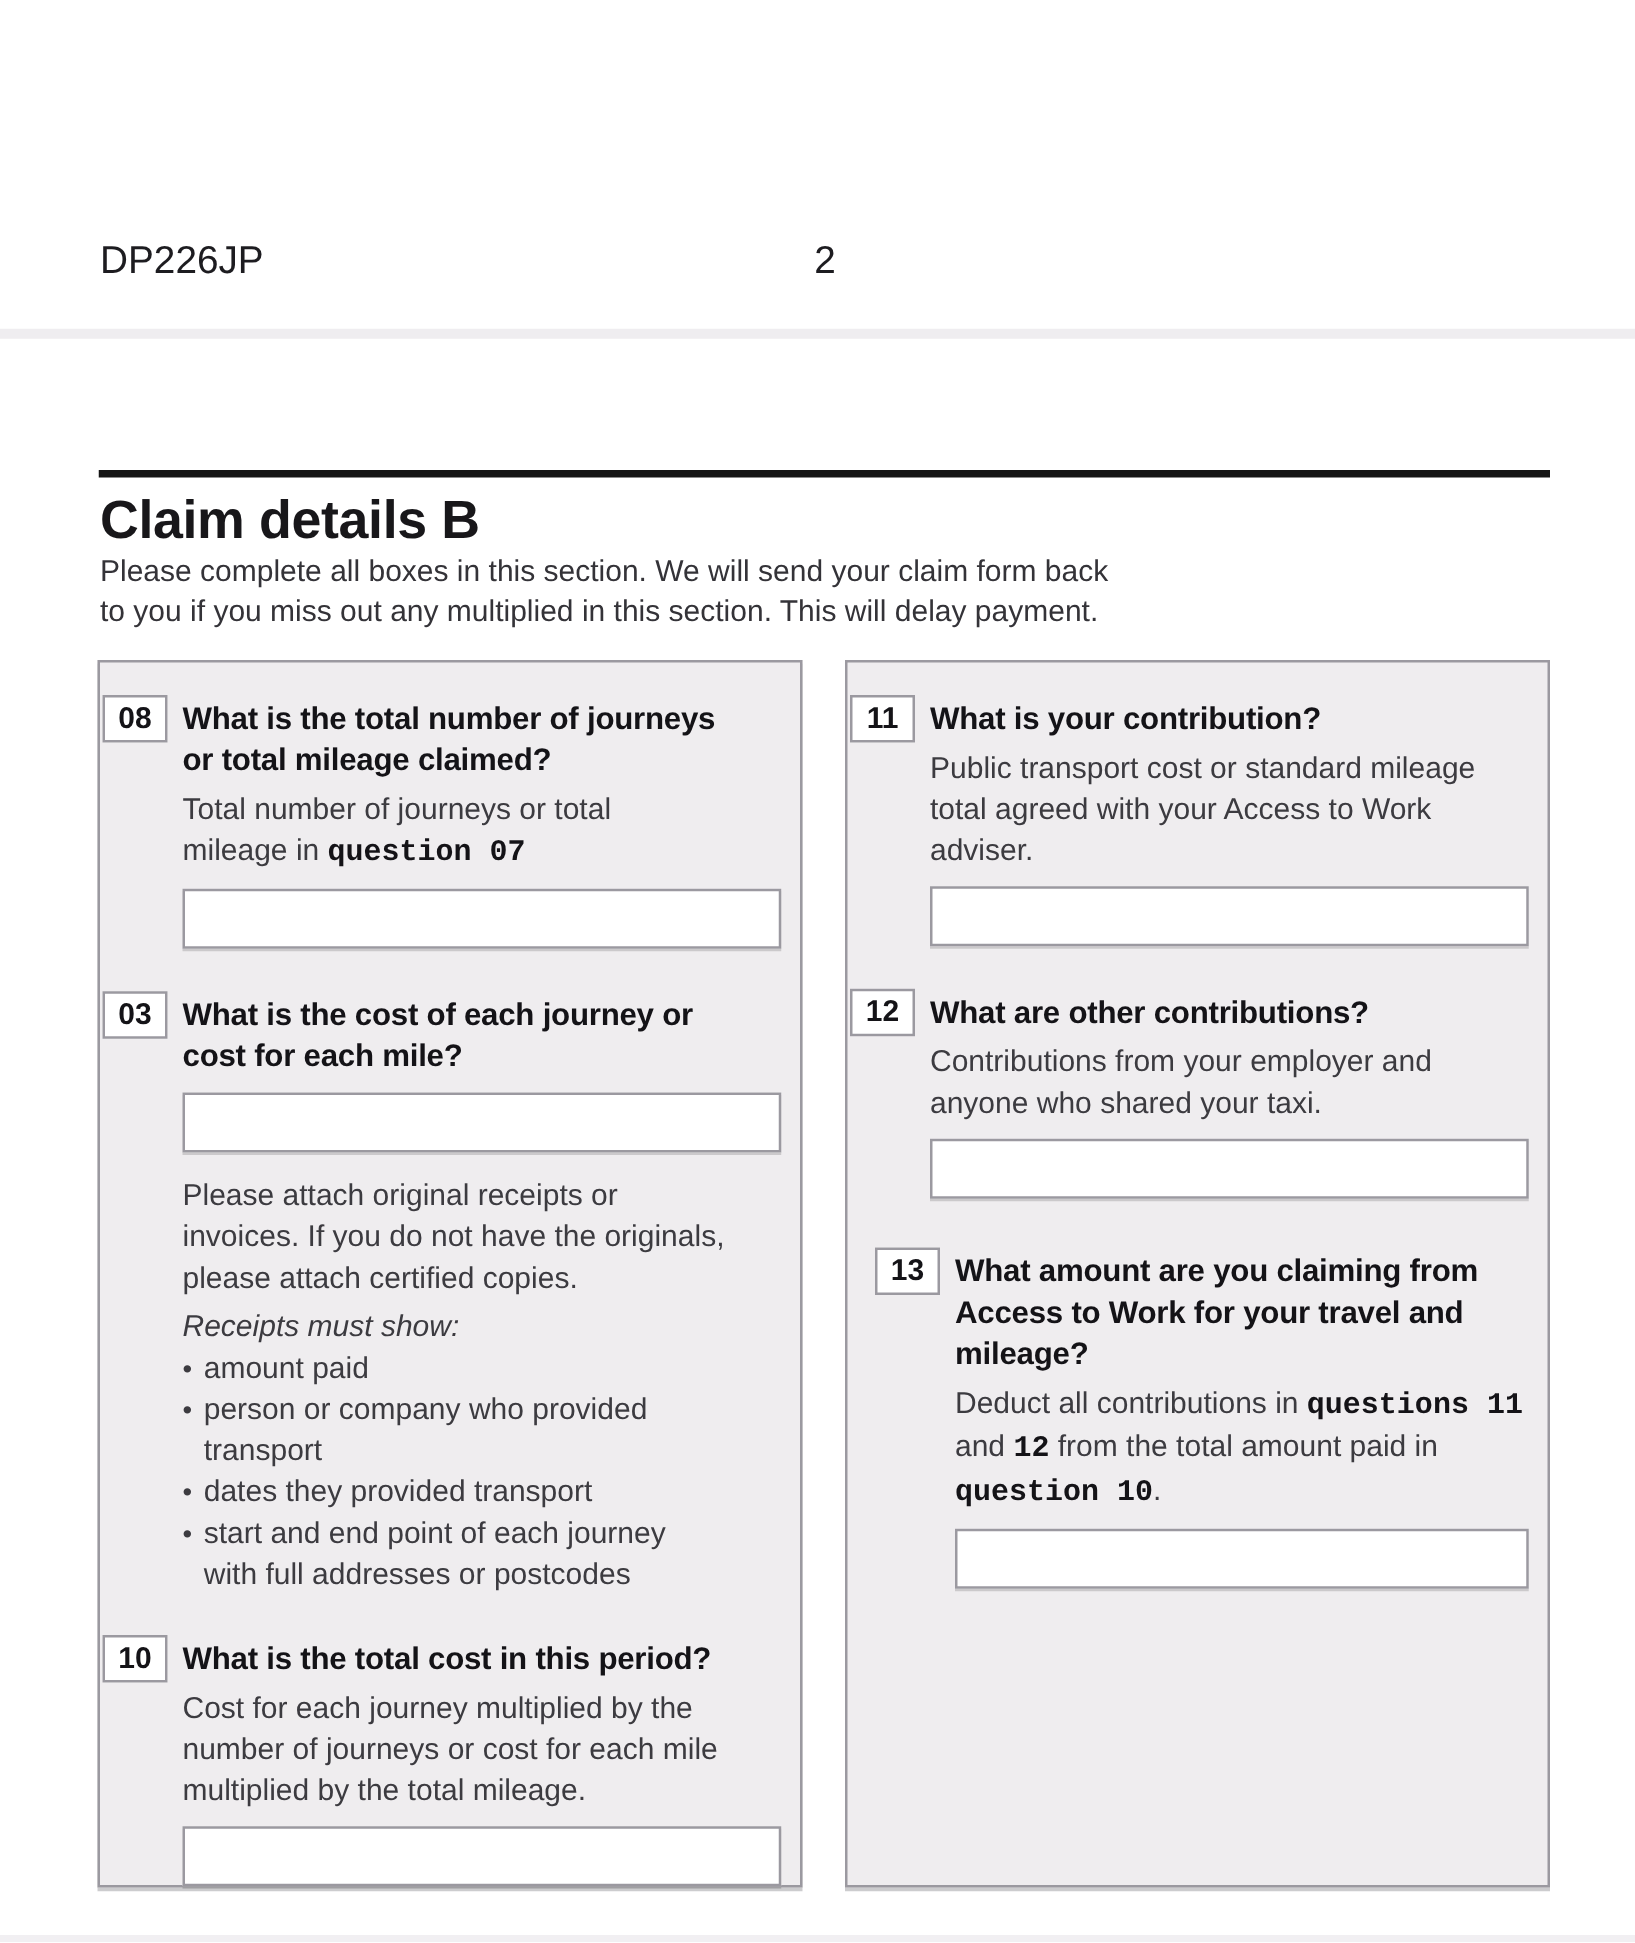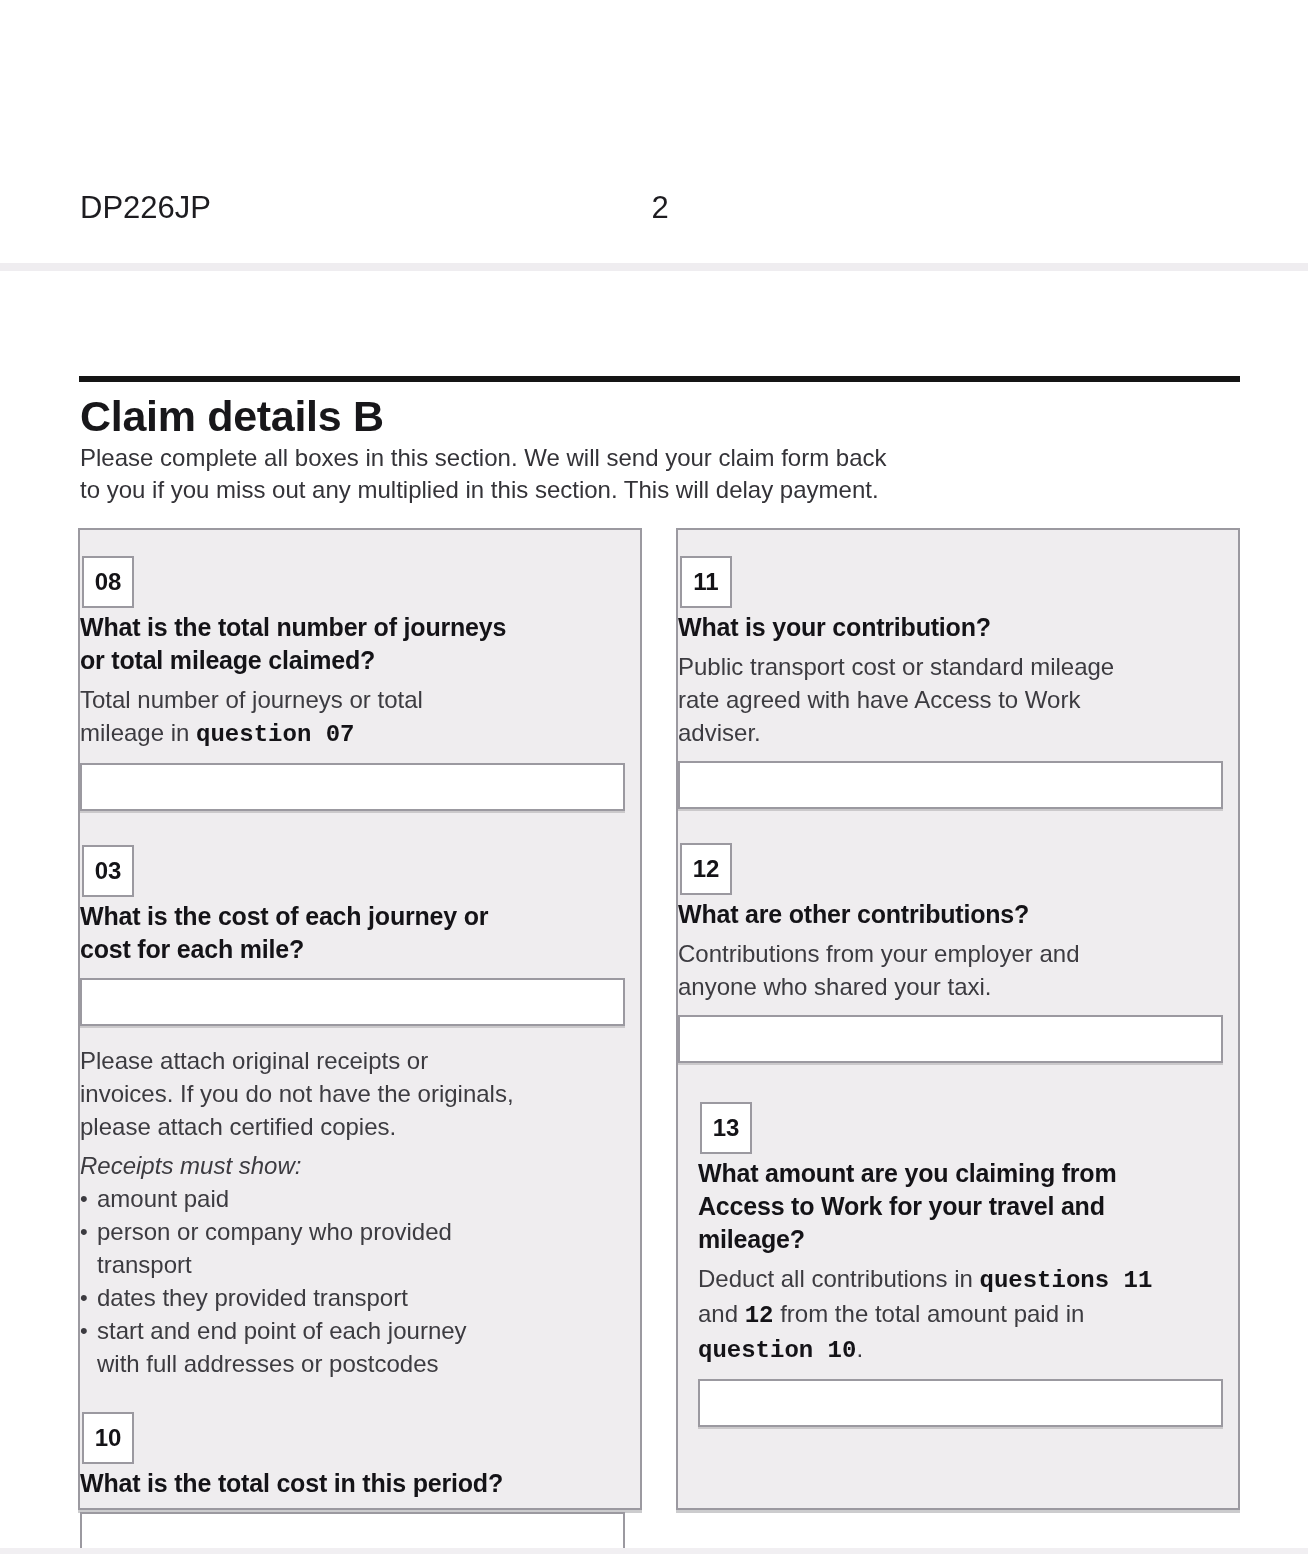--- a/index.html
+++ b/index.html
@@ -47,21 +47,21 @@
     position:absolute;left:78px;top:528px;
     display:flex;gap:34px;
   }
   .qbox{
     box-sizing:border-box;
     width:564px;height:982px;
     background:#efedef;
     border:2px solid #9b99a0;
     box-shadow:0 3px 0 rgba(110,108,115,.35);
   }
-  .question{display:flex;flex-direction:column;}
+  .question{display:flex;gap:12px;}
   .q-badge{
     box-sizing:border-box;
     flex:0 0 52px;width:52px;height:38px;
     margin-left:2px;
     background:#ffffff;border:2px solid #9b99a0;
     display:flex;align-items:center;justify-content:center;
     font-size:24px;font-weight:bold;color:#141317;
   }
   .q-content{flex:1;min-width:0;padding-right:15px;}
   .q-title{
@@ -161,34 +161,37 @@
 with full addresses or postcodes</span>
               </li>
           </ul>
         </div>
       </div>
 
       <div class="question mt-q10">
         <div class="q-badge">10</div>
         <div class="q-content">
           <h3 class="q-title">What is the total cost in this period?</h3>
+          <p class="q-help">Cost for each journey multiplied by the
+number of journeys or cost for each mile
+multiplied by the total mileage.</p>
           <input type="text" class="q-input" value="" style="">
         </div>
       </div>
 
     </div>
 
     <div class="qbox">
 
       <div class="question mt-first">
         <div class="q-badge">11</div>
         <div class="q-content">
           <h3 class="q-title">What is your contribution?</h3>
           <p class="q-help">Public transport cost or standard mileage
-rate agreed with have Access to Work
+total agreed with your Access to Work
 adviser.</p>
           <input type="text" class="q-input" value="" style="">
         </div>
       </div>
 
       <div class="question mt-q12">
         <div class="q-badge">12</div>
         <div class="q-content">
           <h3 class="q-title">What are other contributions?</h3>
           <p class="q-help">Contributions from your employer and

